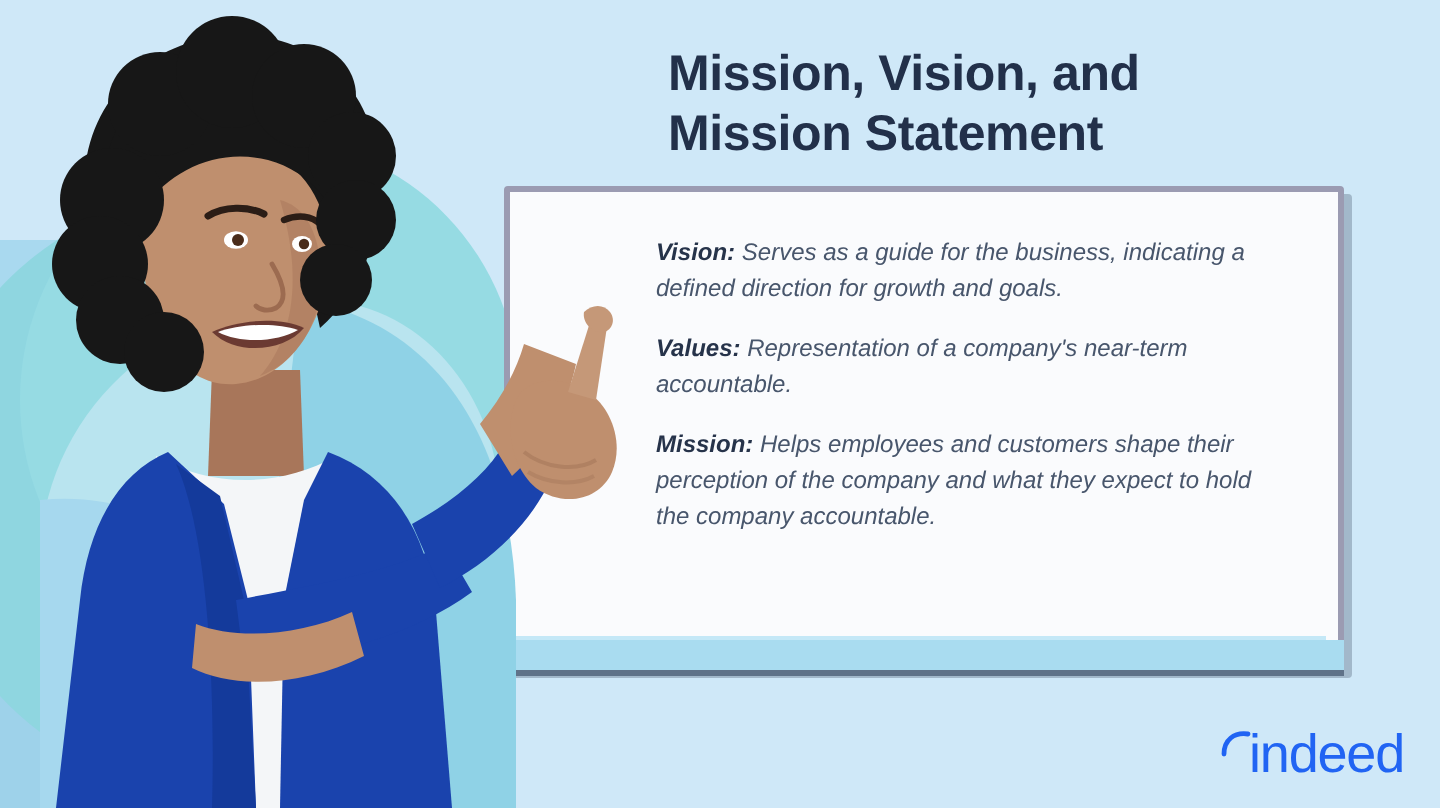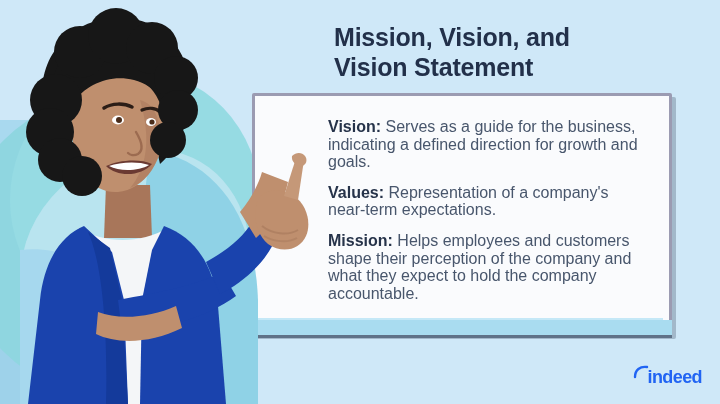--- a/index.html
+++ b/index.html
@@ -108,22 +108,23 @@
     background: #c4e8f7;
   }
 
   
   .board-text {
     position: absolute;
     left: 328px;
     top: 118px;
     width: 310px;
     color: #33415a;
-    font-size: 16px;
+    font-size: 12px;
     line-height: 17.6px;
+    font-style: italic;
   }
   .para { margin-bottom: 13px; }
   .para:last-child { margin-bottom: 0; }
   .para .lead { font-weight: bold; color: #26334a; }
   .para .body { color: #48566c; }
 
   
   .title {
     position: absolute;
     left: 334px;
@@ -139,22 +140,22 @@
 
   
   .logo {
     position: absolute;
     right: 18px;
     bottom: 13px;
     display: flex;
     align-items: flex-end;
   }
   .logo-text {
-    font-size: 18px;
-    font-weight: bold;
+    font-size: 27px;
+    font-weight: normal;
     color: #2164f3;
     letter-spacing: -0.6px;
     line-height: 27px;
   }
 
   
   .person { position: absolute; left: 0; top: 0; width: 320px; height: 404px; }
 </style>
 </head>
 <body>
@@ -168,29 +169,29 @@
   <div class="bg-teal-blob2"></div>
   <div class="bg-soft-sweep"></div>
 
   <div class="board-shadow"></div>
   <div class="board"></div>
   <div class="board-ledge-hi"></div>
   <div class="board-ledge"></div>
 
   <div class="title">
     <span>Mission, Vision, and</span>
-    <span class="l2">Vision Statement</span>
+    <span class="l2">Mission Statement</span>
   </div>
 
   <div class="board-text">
     <div class="para">
       <span class="lead">Vision:</span><span class="body"> Serves as a guide for the business, indicating a defined direction for growth and goals.</span>
     </div>
     <div class="para">
-      <span class="lead">Values:</span><span class="body"> Representation of a company's near-term expectations.</span>
+      <span class="lead">Values:</span><span class="body"> Representation of a company's near-term accountable.</span>
     </div>
     <div class="para">
       <span class="lead">Mission:</span><span class="body"> Helps employees and customers shape their perception of the company and what they expect to hold the company accountable.</span>
     </div>
   </div>
 
   <svg class="person" viewBox="0 0 320 404">
 
     <path d="M150 150 C 215 160 255 215 258 300 L 258 404 L 120 404 Z" fill="#8fd2e6"></path>
     <path d="M20 250 C 70 245 110 270 120 310 L 120 404 L 20 404 Z" fill="#a6d8ee"></path>

